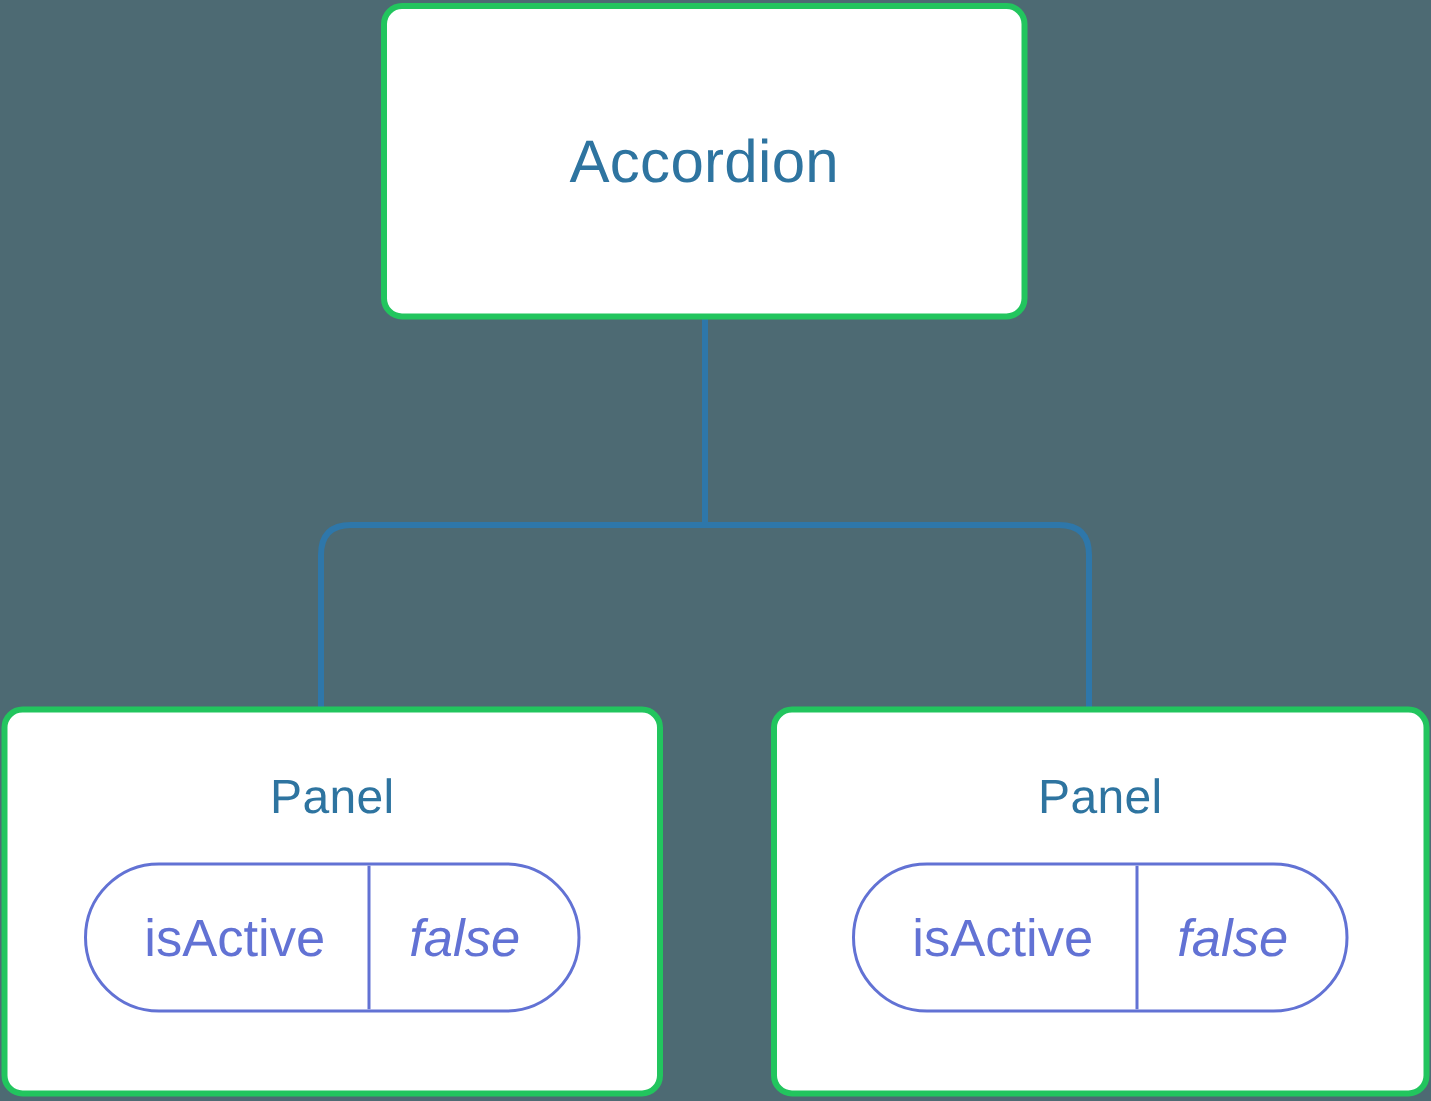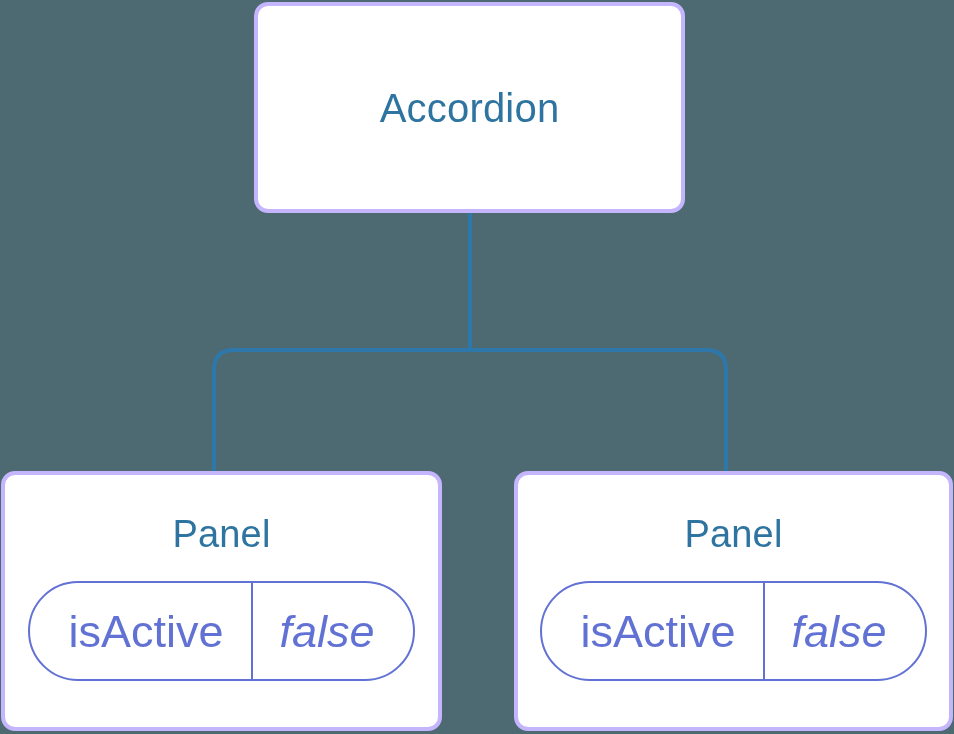--- a/index.html
+++ b/index.html
@@ -24,21 +24,21 @@
     position: absolute;
     left: 0;
     top: 0;
     width: 954px;
     height: 734px;
     pointer-events: none;
   }
   .node-box {
     position: absolute;
     background: #ffffff;
-    border: 4px solid #c4b5fd;
+    border: 4px solid #22c55e;
     border-radius: 14px;
     box-sizing: border-box;
     display: flex;
     flex-direction: column;
     align-items: center;
   }
   #node-accordion {
     left: 254px;
     top: 2px;
     width: 431px;
@@ -54,21 +54,21 @@
   }
   #node-panel-right {
     left: 514px;
     top: 471px;
     width: 439px;
     height: 260px;
     padding-top: 40px;
   }
   .node-title {
     color: #2e74a0;
-    font-size: 38px;
+    font-size: 32px;
     font-weight: 400;
     line-height: 1;
     letter-spacing: 0.2px;
     white-space: nowrap;
   }
   #node-accordion .node-title {
     font-size: 40px;
   }
   .prop-pill {
     display: flex;
@@ -80,21 +80,21 @@
     box-sizing: border-box;
     overflow: hidden;
     background: #ffffff;
   }
   .prop-key,
   .prop-value {
     display: flex;
     align-items: center;
     justify-content: center;
     color: #6272d4;
-    font-size: 45px;
+    font-size: 35px;
     line-height: 1;
     white-space: nowrap;
   }
   .prop-key {
     padding: 0 28px 0 38px;
     border-right: 2px solid #6272d4;
   }
   .prop-value {
     padding: 0 38px 0 26px;
     font-style: italic;

